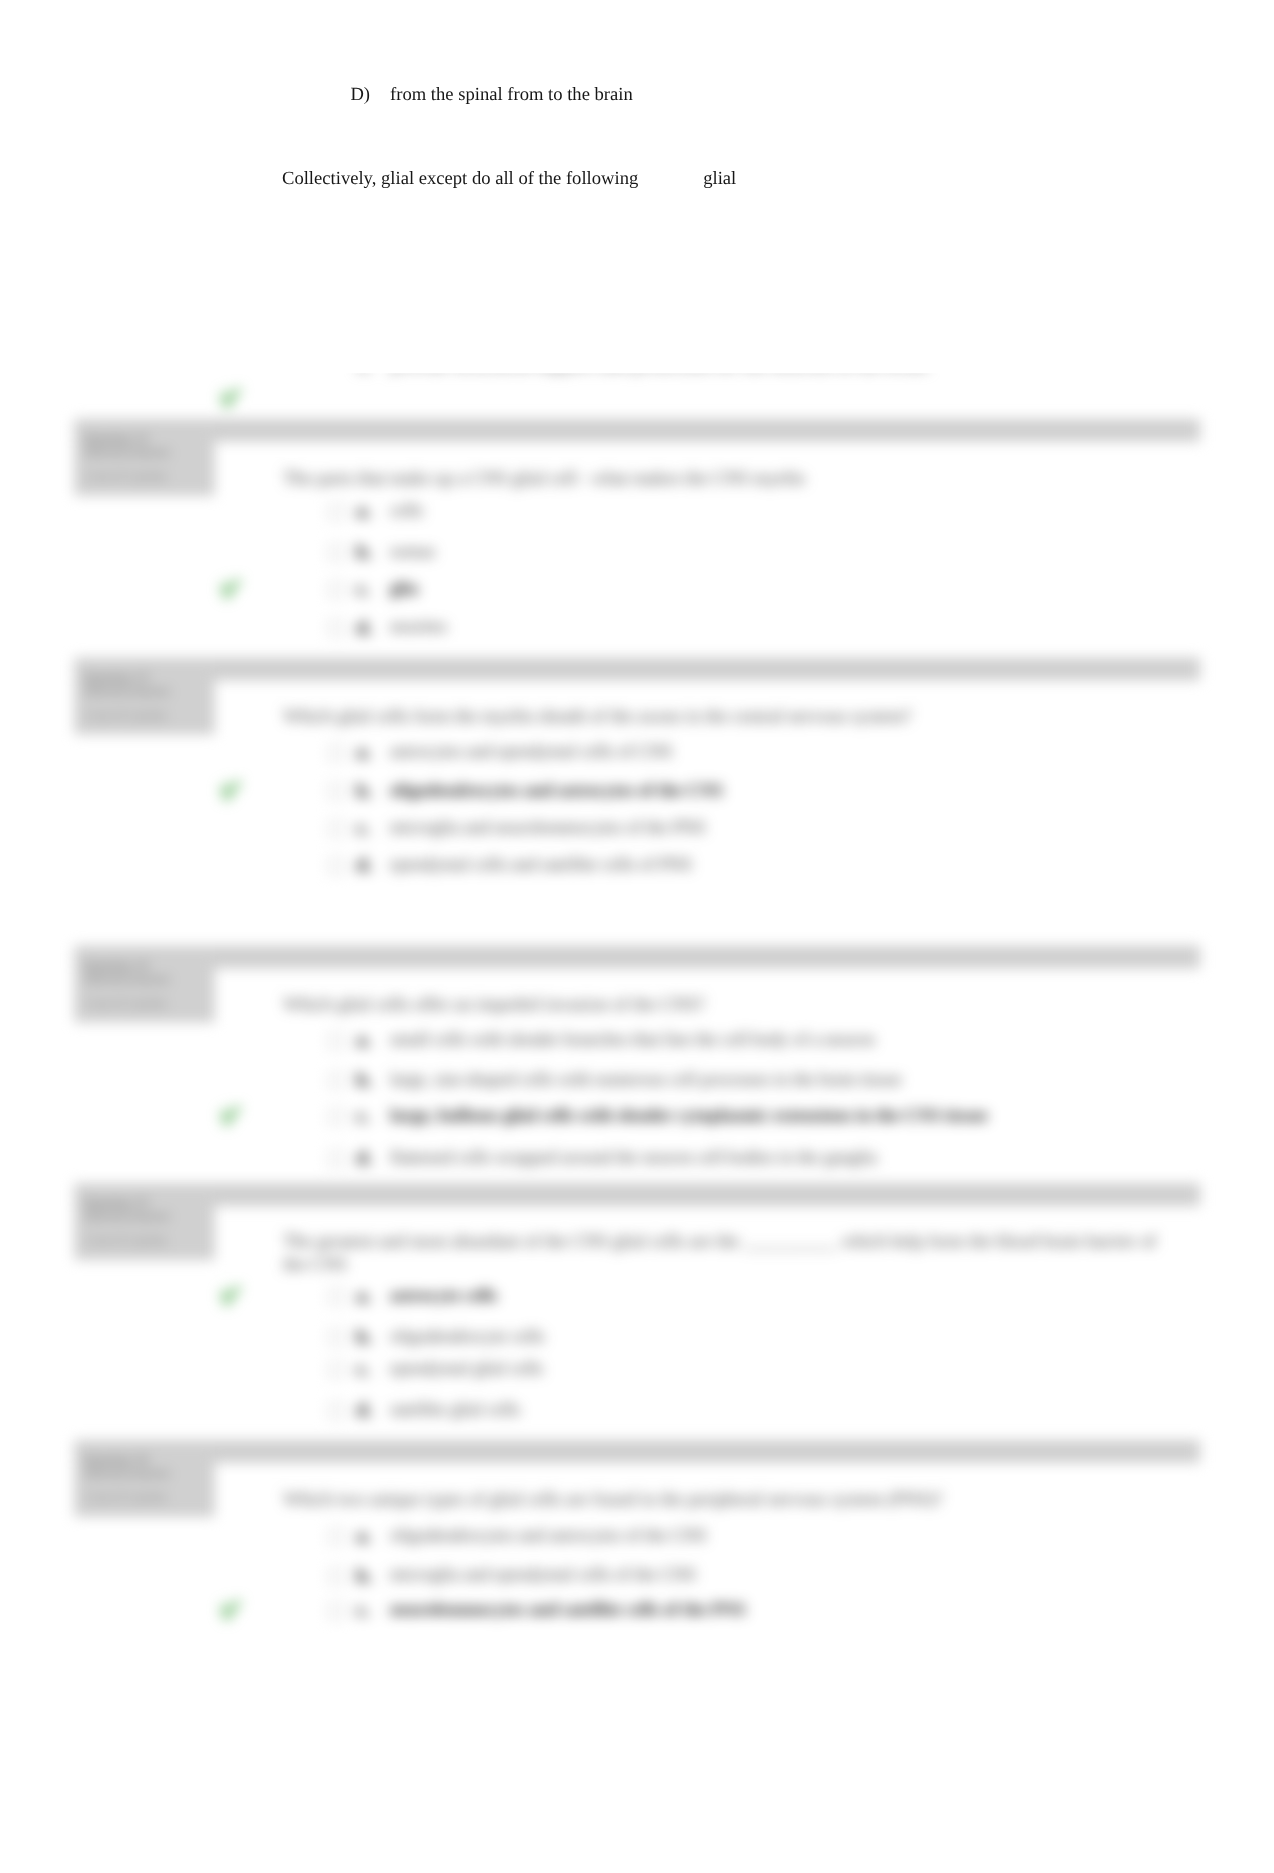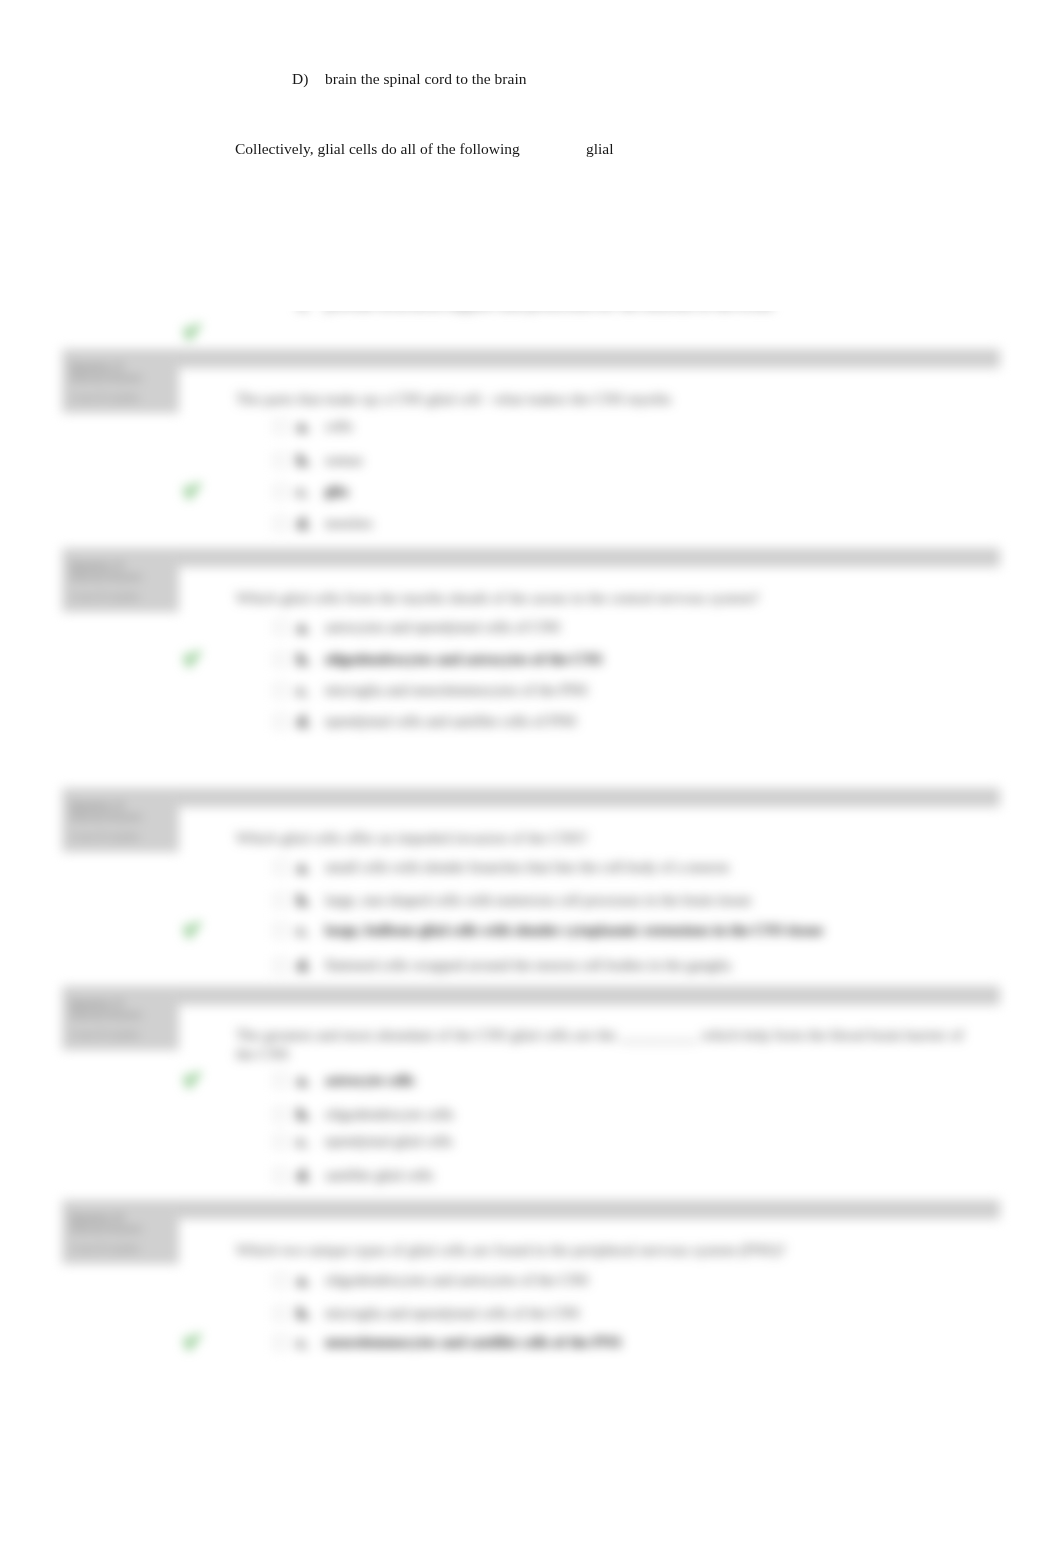--- a/index.html
+++ b/index.html
@@ -25,22 +25,22 @@
   .olabel{position:absolute;font-size:16px;color:#000;font-weight:bold;letter-spacing:0.4px;}
   .otext{position:absolute;font-size:15px;color:#424242;white-space:nowrap;}
   .otext.correct{font-weight:bold;color:#1a1a1a;}
   .tick{position:absolute;width:22px;height:22px;}
 </style>
 </head>
 <body>
 
 <div class="page">
   <div class="crisp" style="left:292px;top:71px;">D)</div>
-  <div class="crisp" style="left:325px;top:71px;">brain the spinal cord to the brain</div>
-  <div class="crisp" style="left:235px;top:141px;">Collectively, glial cells do all of the following</div>
+  <div class="crisp" style="left:325px;top:71px;">from the spinal from to the brain</div>
+  <div class="crisp" style="left:235px;top:141px;">Collectively, glial except do all of the following</div>
   <div class="crisp" style="left:586px;top:141px;">glial</div>
 
   <div id="blurclip">
     <div id="blurzone">
         <div class="olabel" style="left: 297px; top: 0px; color: rgb(141, 141, 141);">d.</div>
         <div class="otext correct" style="left: 325px; top: 0px; color: rgb(141, 141, 141);">provide structural support and protection for the neurons of the brain</div>
         <div class="tick" style="left: 181px; top: 24px;"><svg width="22" height="22" viewBox="0 0 22 22">
             <path d="M2 10.2 L4.4 7.6 L9 12.2 L17.6 2.8 L20 5.4 L9 17.4 Z" fill="#67b767"></path>
             <path d="M4 15.6 L8.2 19.8 L12 15.4" stroke="#67b767" stroke-width="2.6" fill="none" stroke-linecap="round" opacity="0.55"></path>
             <path d="M6.5 4 L12.5 9.6" stroke="#67b767" stroke-width="2.2" fill="none" stroke-linecap="round" opacity="0.35"></path>

